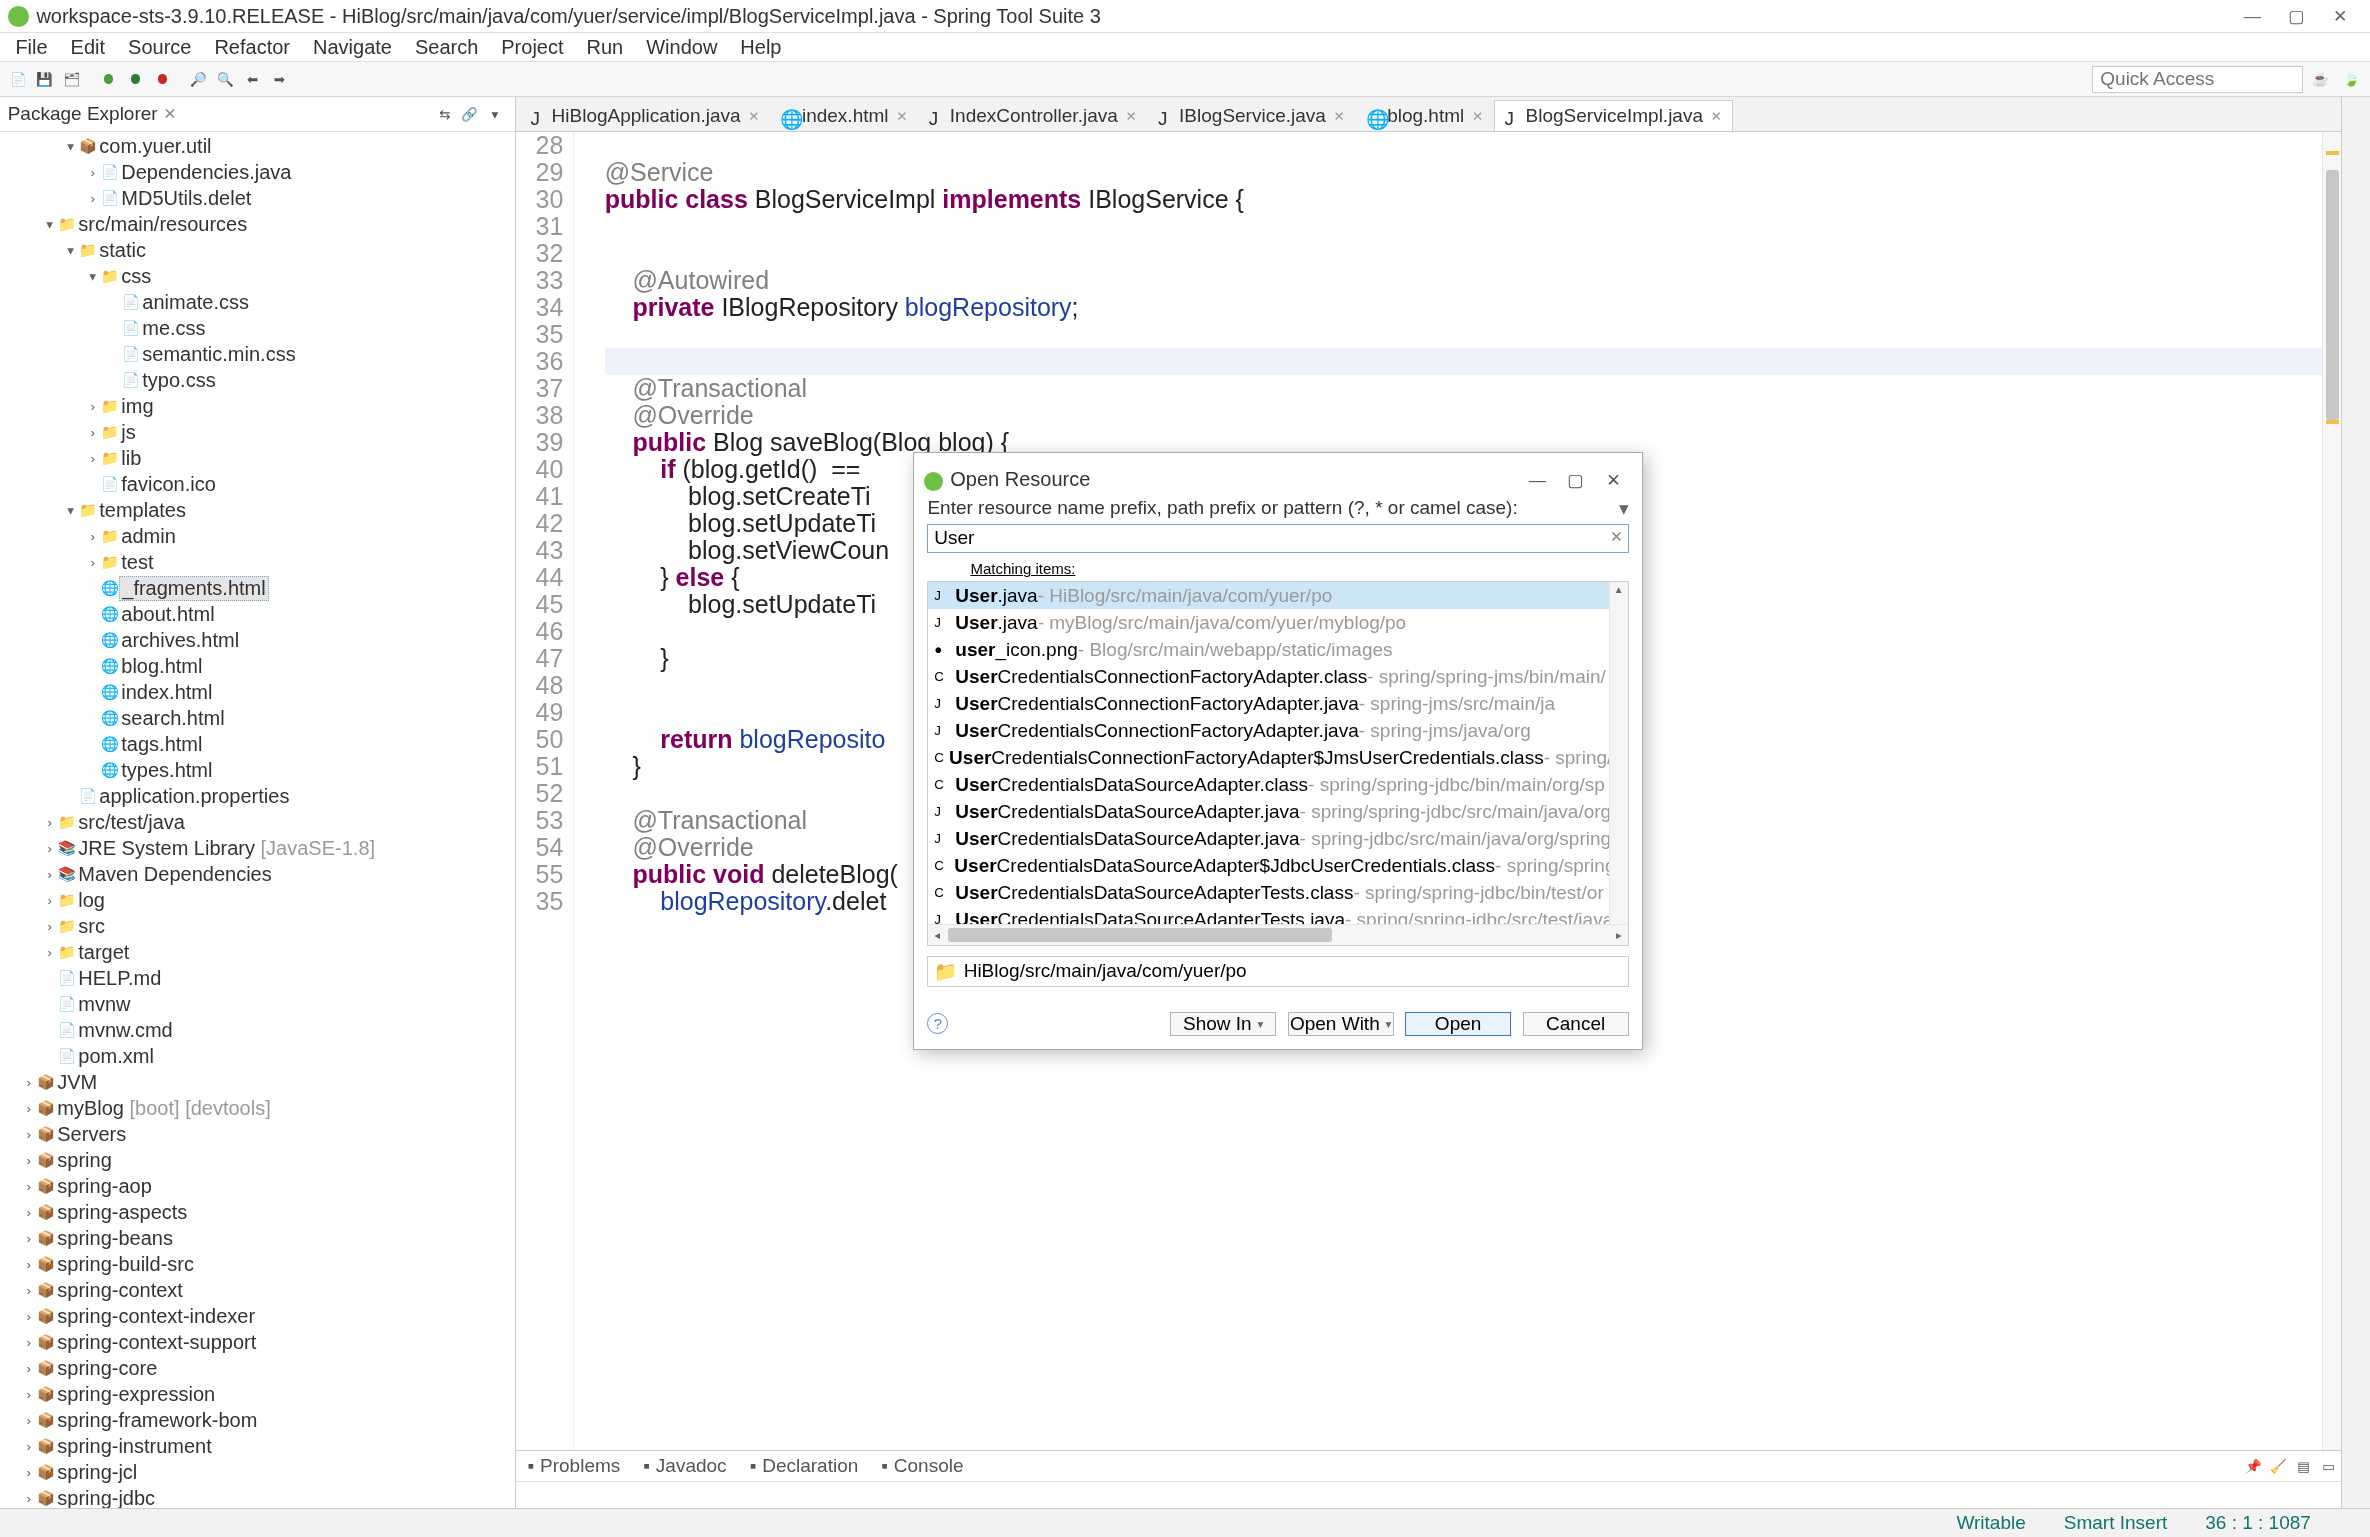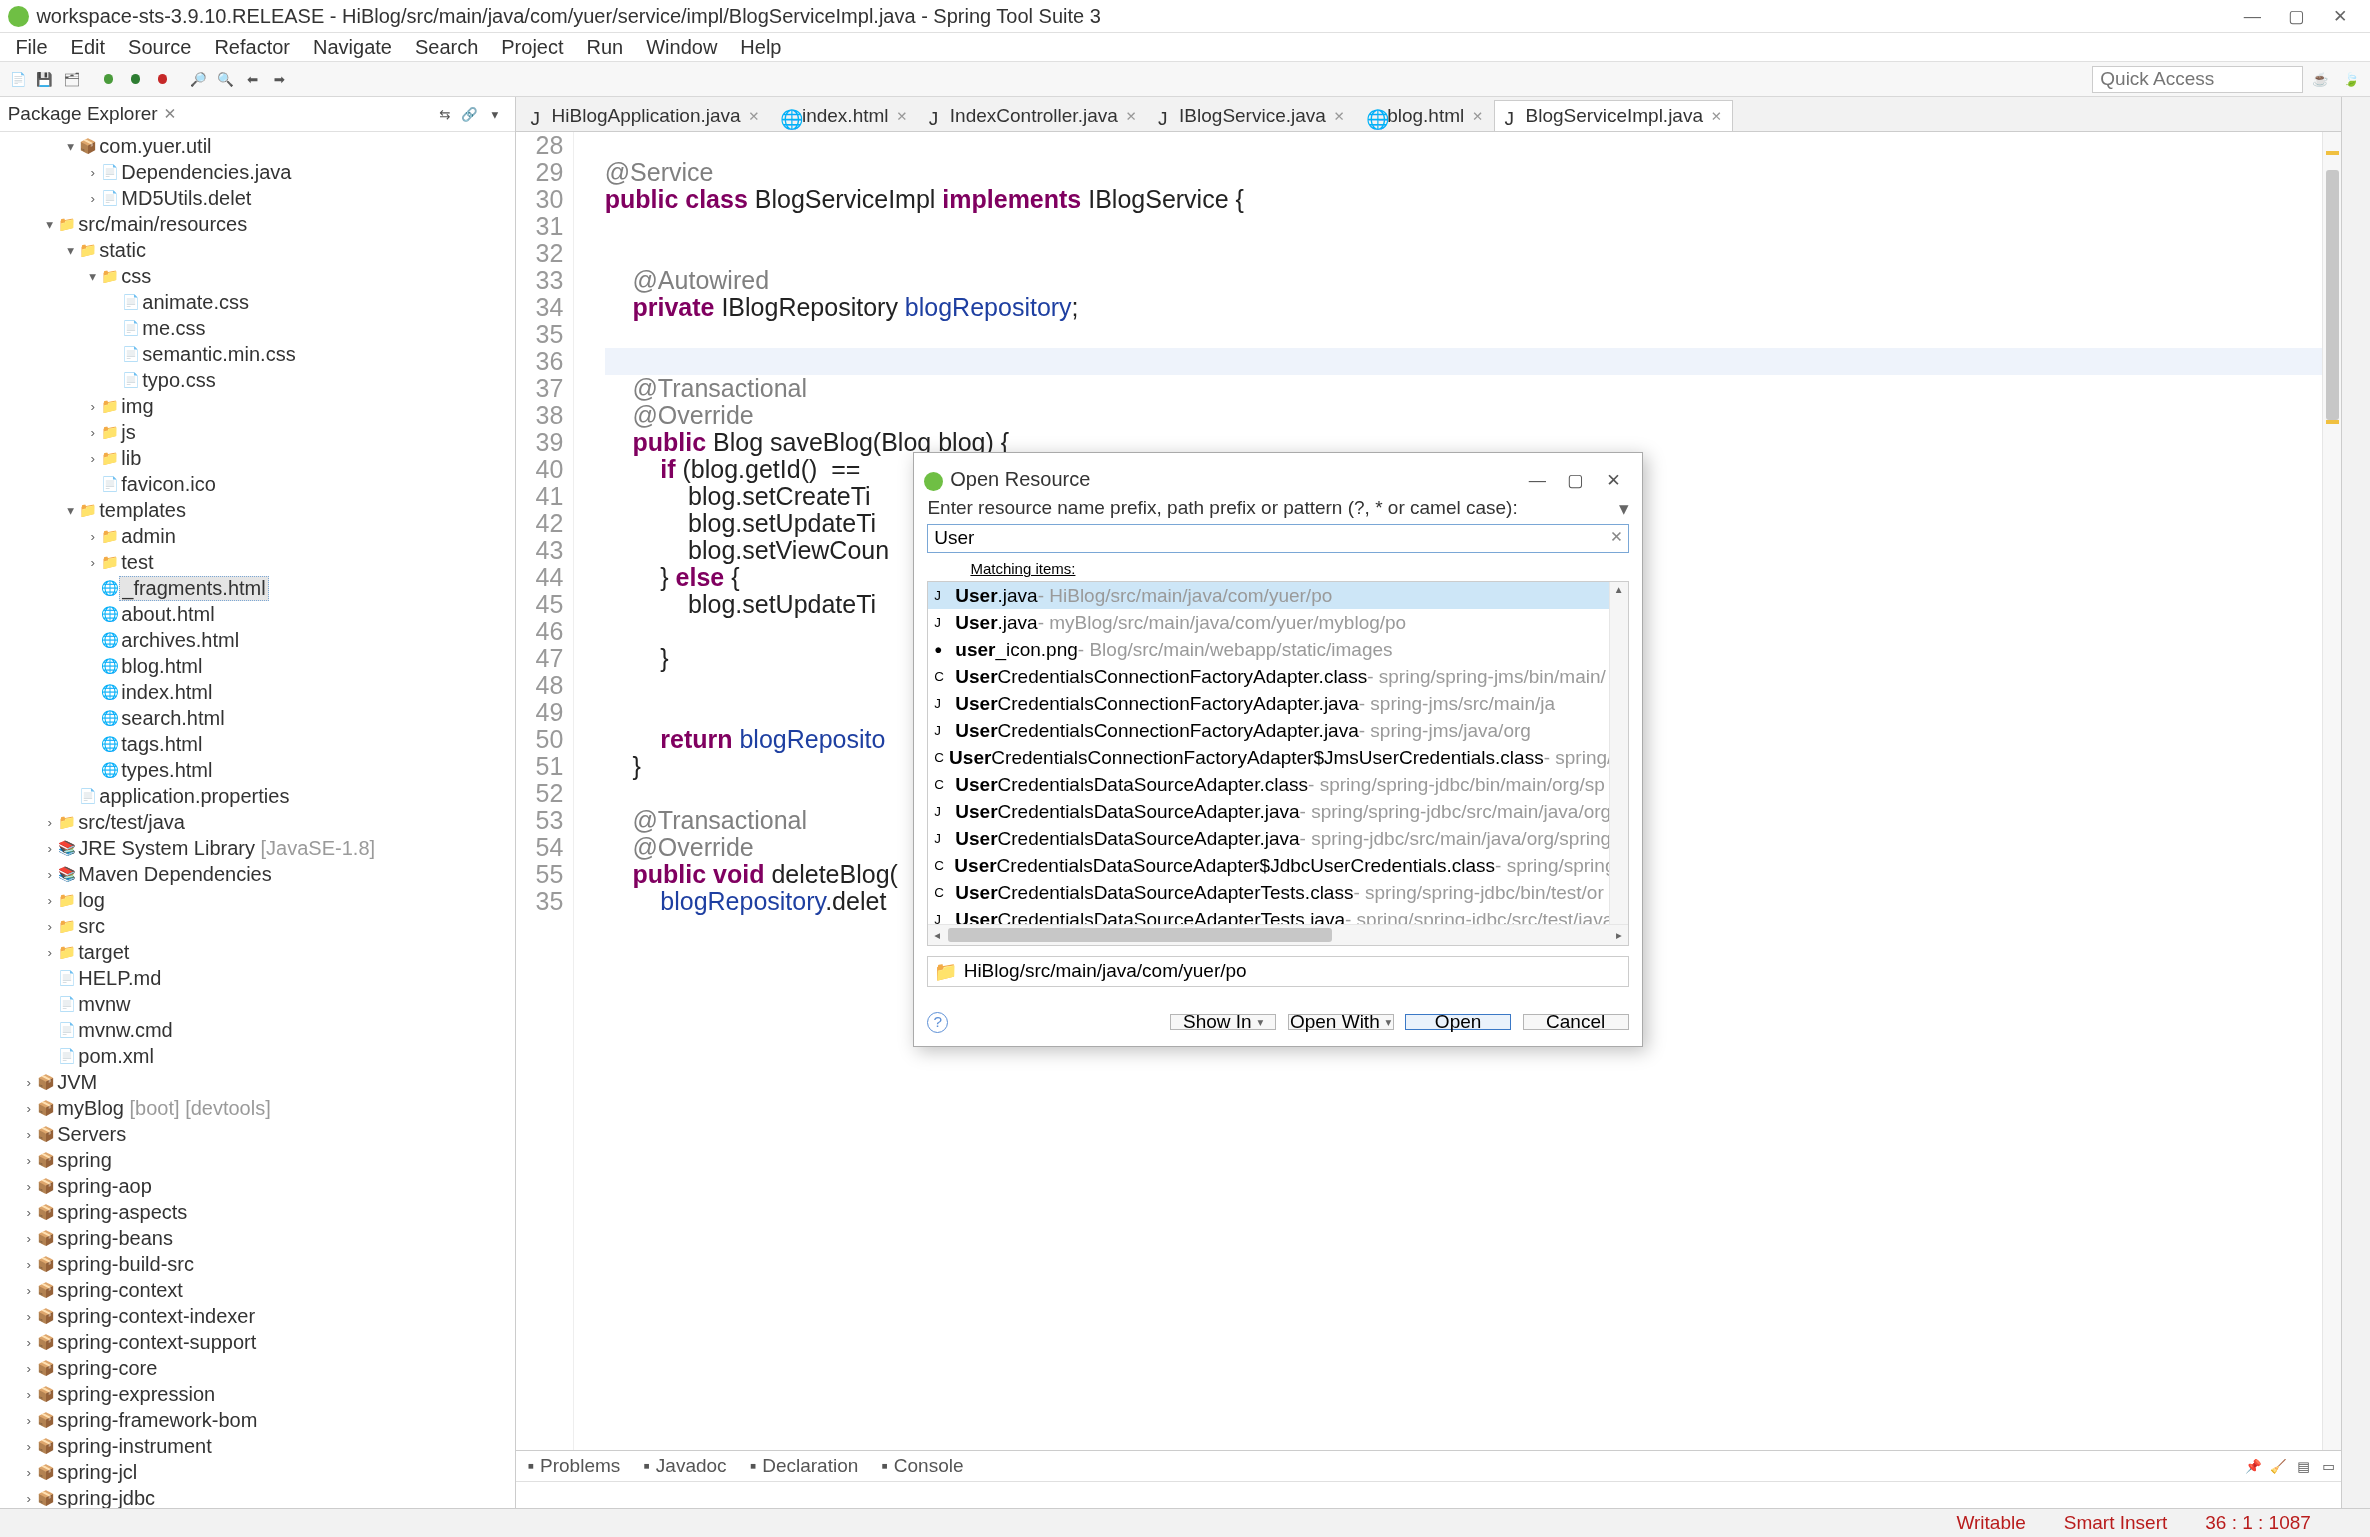--- a/index.html
+++ b/index.html
@@ -62,21 +62,21 @@
 .code-scroll .thumb { position: absolute; top: 38px; width: 13.4px; left: 2.9px; height: 250px; background: #c7c7c7; border-radius: 2.9px; }
 .code-scroll .mark { position: absolute; left: 2.9px; width: 13.4px; height: 3.8px; background: #f0c040; }
 
 .bottom-panel { height: 58px; border-top: 1px solid #ccc; display: flex; flex-direction: column; }
 .bp-tabs { display: flex; align-items: center; height: 31px; border-bottom: 1px solid #e0e0e0; font-size: 19px; color: #555; }
 .bp-tab { padding: 0 11.5px; height: 100%; display: flex; align-items: center; gap: 5.8px; }
 .bp-tab.active { background: #fff; }
 .bp-tabs .spacer { flex: 1; }
 .bp-body { flex: 1; padding: 3.8px 9.6px; font-size: 19px; color: #333; }
 
-.statusbar { height: 29px; background: #f2f2f2; border-top: 1px solid #ccc; display: flex; align-items: center; font-size: 19px; color: #b91c1c; padding: 0 11.5px; gap: 38px; }
+.statusbar { height: 29px; background: #f2f2f2; border-top: 1px solid #ccc; display: flex; align-items: center; font-size: 19px; color: #0f766e; padding: 0 11.5px; gap: 38px; }
 .statusbar .spacer { flex: 1; }
 .watermark { color: #c8c8c8; letter-spacing: 1.9px; margin-right: 9.6px; }
 
 
 .dialog { position: absolute; left: 913px; top: 452px; width: 730px; background: #fff; border: 1px solid #aaa; box-shadow: 3.8px 3.8px 17.3px rgba(0,0,0,.25); font-size: 20px; }
 .dlg-title { height: 38px; display: flex; align-items: flex-end; padding: 0 9.6px; color: #333; }
 .dlg-title .ico { width: 19px; height: 19px; border-radius: 50%; background: #6fbf44; margin-right: 7.7px; }
 .dlg-title .spacer { flex: 1; }
 .dlg-title .wbtn { width: 38px; text-align: center; color: #555; font-size: 17.3px; }
 .dlg-body { padding: 5.8px 13.4px 11.5px; }
@@ -96,21 +96,21 @@
 .dlg-list-scroll { position: absolute; right: 0; top: 0; bottom: 21px; width: 19px; background: #f5f5f5; border-left: 1px solid #e6e6e6; }
 .dlg-list-scroll .arrow { height: 17.3px; text-align: center; font-size: 11.5px; color: #666; }
 .dlg-list-hscroll { position: absolute; left: 0; right: 0; bottom: 0; height: 21px; background: #f5f5f5; border-top: 1px solid #e6e6e6; display: flex; align-items: center; }
 .dlg-list-hscroll .arrow { width: 17.3px; text-align: center; font-size: 11.5px; color: #666; }
 .dlg-list-hscroll .hthumb { width: 384px; height: 13.4px; background: #c7c7c7; border-radius: 2.9px; margin-left: 1.9px; }
 .dlg-path { border: 1px solid #ccc; height: 31px; margin-top: 9.6px; display: flex; align-items: center; padding: 0 5.8px; font-size: 19px; }
 .dlg-path .pic { color: #d9a441; margin-right: 5.8px; }
 .dlg-buttons { display: flex; align-items: center; padding: 13.4px; gap: 11.5px; }
 .dlg-buttons .help { color: #5c8fd6; border: 1px solid #5c8fd6; border-radius: 50%; width: 21px; height: 21px; display: inline-flex; align-items: center; justify-content: center; font-size: 15.4px; }
 .dlg-buttons .spacer { flex: 1; }
-.dlg-btn { min-width: 106px; height: 16px; border: 1px solid #b5b5b5; background: #f7f7f7; font-size: 19px; display: inline-flex; align-items: center; justify-content: center; gap: 5.8px; }
+.dlg-btn { min-width: 106px; height: 24px; border: 1px solid #b5b5b5; background: #f7f7f7; font-size: 19px; display: inline-flex; align-items: center; justify-content: center; gap: 5.8px; }
 .dlg-btn.primary { border-color: #3a78c6; background: #eaf2fb; }
 .dlg-btn .caret { font-size: 11.5px; color: #666; }
 
 .right-rail { width: 29px; background: #f2f2f2; border-left: 1px solid #ccc; }
 </style>
 </head>
 <body>
 
 <div class="titlebar">
   <span class="titlebar-icon"></span>

